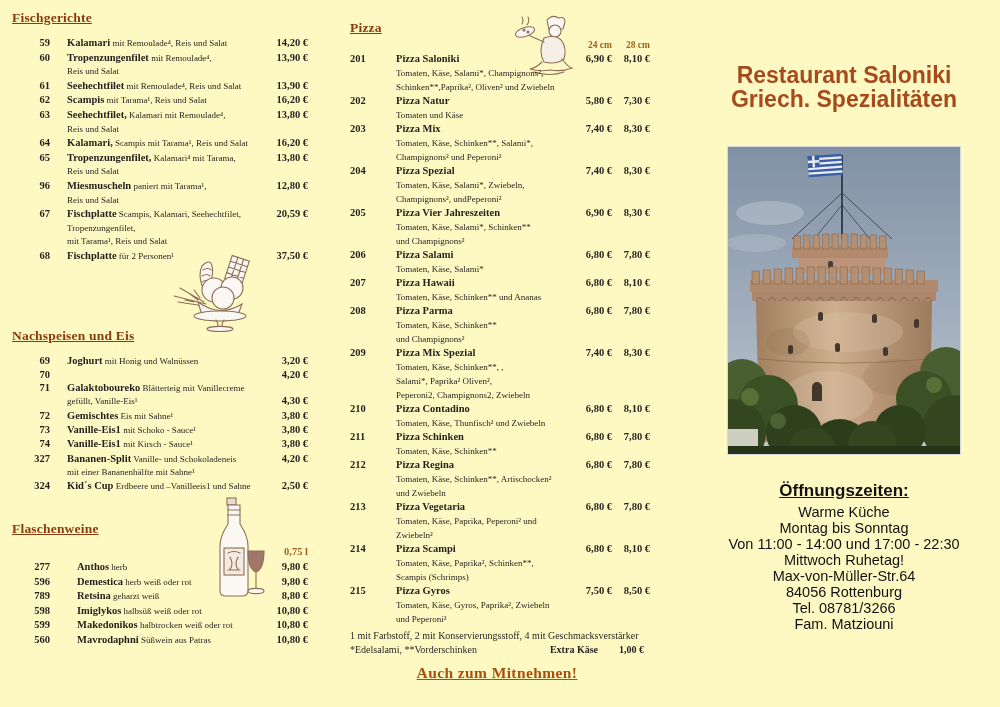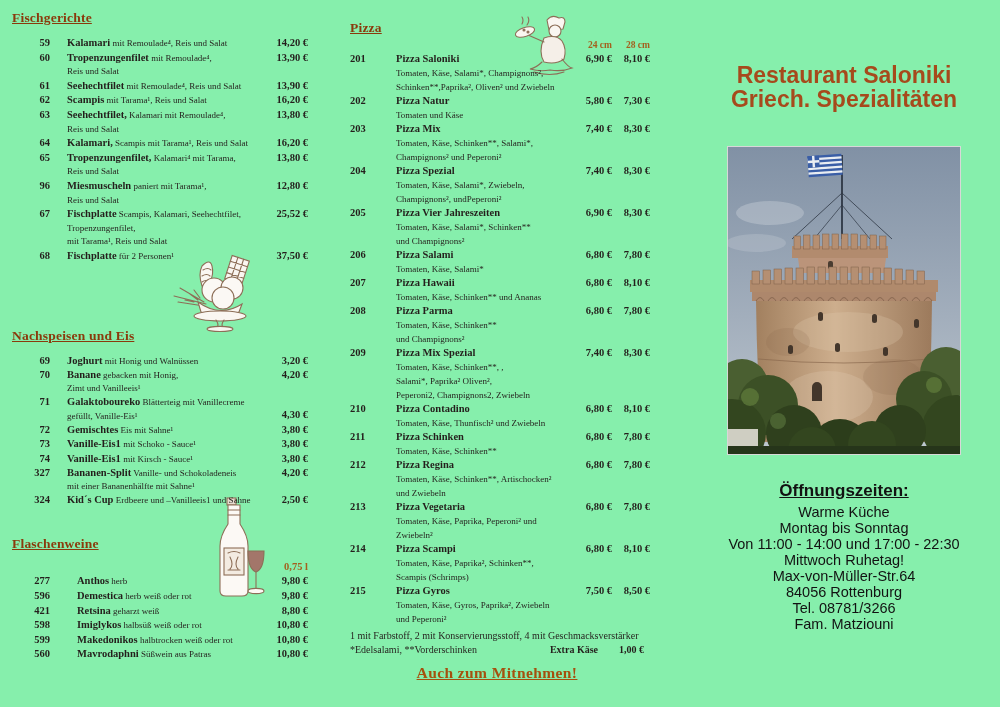--- a/index.html
+++ b/index.html
@@ -1,16 +1,16 @@
 <!DOCTYPE html>
 <html><head>
 <meta charset="utf-8">
 <style>
   html,body{margin:0;padding:0;background:#ffffff;}
-  .page{position:relative;width:1000px;height:707px;background:#86efac;overflow:hidden;
+  .page{position:relative;width:1000px;height:707px;background:#fef9c3;overflow:hidden;
         font-family:"Liberation Serif",serif;color:#241f1c;}
   .col{position:absolute;z-index:2;}
   .clipart{position:absolute;z-index:1;}
 
   
   .left{left:12px;top:10px;width:296px;}
   .sec-h{font-size:13.5px;font-weight:bold;color:#8a3a0c;text-decoration:underline;
          margin:0 0 10px 0;letter-spacing:.2px;}
   .sec-dessert .sec-h{margin-top:64px;}
   .sec-wine .sec-h{margin-top:28px;margin-bottom:8px;}
@@ -110,41 +110,39 @@
             <span class="rnum">96</span>
             <span class="rbody"><span class="rname">Miesmuscheln</span> <span class="rdesc">paniert mit Tarama¹,
 Reis und Salat</span></span>
             <span class="rprice">12,80 €</span>
           </div>
           <div class="row">
             <span class="rnum">67</span>
             <span class="rbody"><span class="rname">Fischplatte</span> <span class="rdesc">Scampis, Kalamari, Seehechtfilet,
 Tropenzungenfilet,
 mit Tarama¹, Reis und Salat</span></span>
-            <span class="rprice">25,52 €</span>
+            <span class="rprice">20,59 €</span>
           </div>
           <div class="row">
             <span class="rnum">68</span>
             <span class="rbody"><span class="rname">Fischplatte</span> <span class="rdesc">für 2 Personen¹</span></span>
             <span class="rprice">37,50 €</span>
           </div>
         </div>
     </section>
     <section class="sec-dessert">
       <h2 class="sec-h">Nachspeisen und Eis</h2>
       <div class="rows">
           <div class="row">
             <span class="rnum">69</span>
             <span class="rbody"><span class="rname">Joghurt</span> <span class="rdesc">mit Honig und Walnüssen</span></span>
             <span class="rprice">3,20 €</span>
           </div>
           <div class="row">
             <span class="rnum">70</span>
-            <span class="rbody"><span class="rname">Banane</span> <span class="rdesc">gebacken mit Honig,
-Zimt und Vanilleeis¹</span></span>
             <span class="rprice">4,20 €</span>
           </div>
           <div class="row">
             <span class="rnum">71</span>
             <span class="rbody"><span class="rname">Galaktoboureko</span> <span class="rdesc">Blätterteig mit Vanillecreme
 gefüllt, Vanille-Eis¹</span></span>
             <span class="rprice" style="padding-top: 13px;">4,30 €</span>
           </div>
           <div class="row">
             <span class="rnum">72</span>
@@ -184,21 +182,21 @@
             <span class="rnum">277</span>
             <span class="rbody"><span class="rname">Anthos</span> <span class="rdesc">herb</span></span>
             <span class="rprice">9,80 €</span>
           </div>
           <div class="row">
             <span class="rnum">596</span>
             <span class="rbody"><span class="rname">Demestica</span> <span class="rdesc">herb weiß oder rot</span></span>
             <span class="rprice">9,80 €</span>
           </div>
           <div class="row">
-            <span class="rnum">421</span>
+            <span class="rnum">789</span>
             <span class="rbody"><span class="rname">Retsina</span> <span class="rdesc">geharzt weiß</span></span>
             <span class="rprice">8,80 €</span>
           </div>
           <div class="row">
             <span class="rnum">598</span>
             <span class="rbody"><span class="rname">Imiglykos</span> <span class="rdesc">halbsüß weiß oder rot</span></span>
             <span class="rprice">10,80 €</span>
           </div>
           <div class="row">
             <span class="rnum">599</span>

